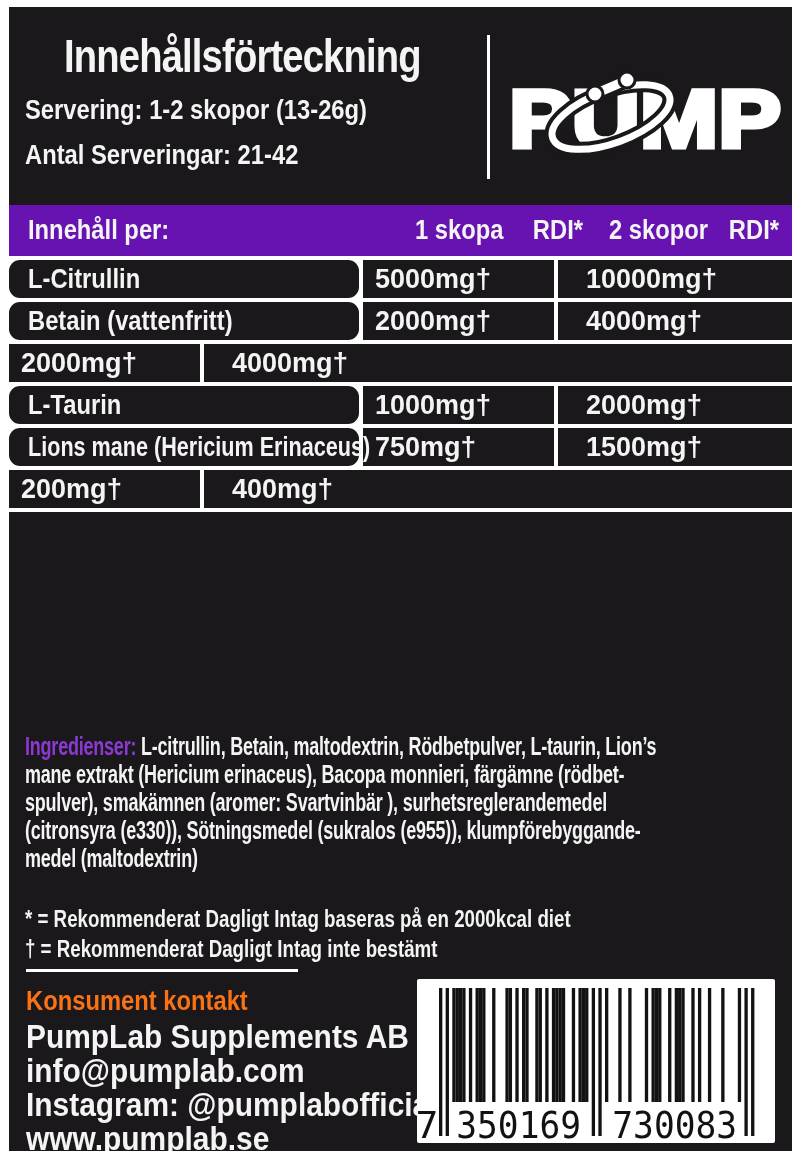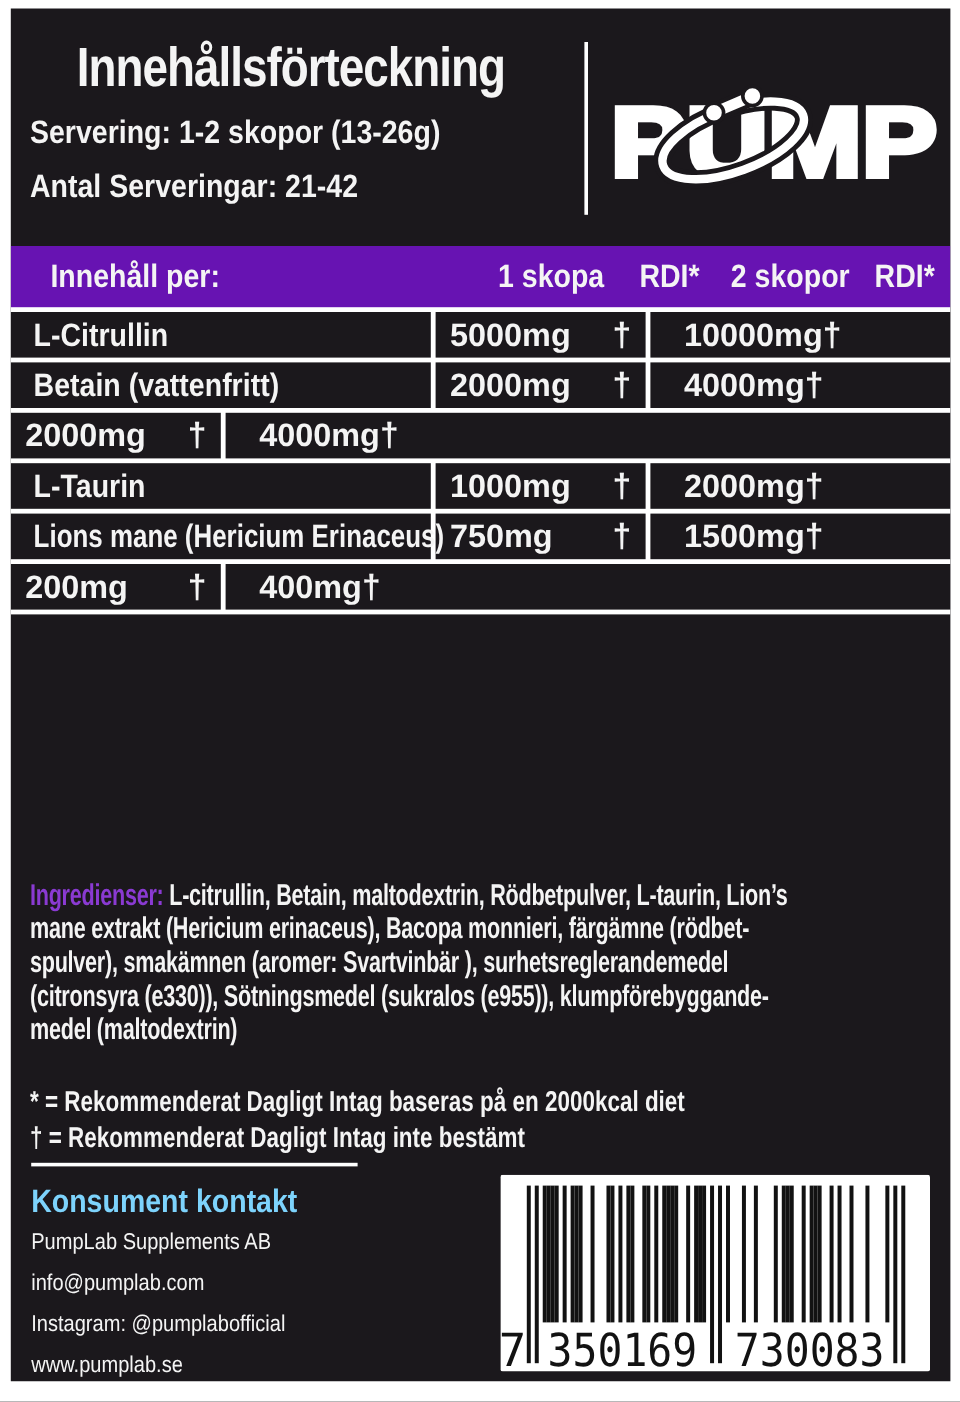--- a/index.html
+++ b/index.html
@@ -26,44 +26,44 @@
   
   .title{position:absolute;left:16px;top:26px;font-size:46px;font-weight:bold;letter-spacing:-1px;line-height:1;margin-left:39px;}
   .serv1{position:absolute;left:16px;top:88px;font-size:27px;font-weight:bold;}
   .serv2{position:absolute;left:16px;top:133px;font-size:27px;font-weight:bold;}
   .vline{position:absolute;left:478px;top:28px;width:3px;height:144px;background:#ffffff;}
   .logo{position:absolute;left:490px;top:58px;width:292px;height:104px;}
 
   
   .tbl{position:absolute;left:0;top:198px;width:783px;background:#ffffff;padding-bottom:4px;}
   .tbl-h{height:51px;background:#6713b2;display:flex;align-items:center;font-size:27px;font-weight:bold;}
-  .tbl-h .hc1{width:394px;padding-left:33px;box-sizing:border-box;}
+  .tbl-h .hc1{width:394px;padding-left:19px;box-sizing:border-box;}
   .tbl-h .hc2{width:195px;display:flex;justify-content:space-between;align-items:center;padding:0 13px;box-sizing:border-box;}
   .tbl-h .hc3{flex:1;display:flex;justify-content:space-between;align-items:center;padding:0 13px;box-sizing:border-box;}
   .row{display:flex;gap:4px;margin-top:4px;height:38px;font-size:27px;font-weight:bold;}
   .cell{background:#1b181c;display:flex;align-items:center;box-sizing:border-box;}
-  .c1{width:350px;padding-left:19px;}
-  .c2{width:175px;justify-content:space-between;padding:0 12px;}
+  .c1{width:350px;padding-left:19px;border-radius:11px;}
+  .c2{width:191px;padding:0 12px;}
   .c3{flex:1;padding:0 28px;}
   .dagger{font-size:28px;}
 
   
   .ingredients{position:absolute;left:16px;top:725px;font-size:25px;font-weight:bold;letter-spacing:-0.3px;}
   .iline{height:28px;line-height:28px;white-space:nowrap;}
   .plabel{color:#8a3ad2;}
 
   
   .footnotes{position:absolute;left:16px;top:897px;font-size:24px;font-weight:bold;}
   .fline{height:30px;line-height:30px;white-space:nowrap;}
 
   .divider{position:absolute;left:17px;top:962px;width:272px;height:3px;background:#ffffff;}
 
   
-  .contact-h{position:absolute;left:17px;top:979px;font-size:27px;font-weight:bold;color:#7dd3fc;}
-  .contact{position:absolute;left:17px;top:1012px;font-size:19px;font-weight:normal;}
+  .contact-h{position:absolute;left:17px;top:979px;font-size:27px;font-weight:bold;color:#f97316;}
+  .contact{position:absolute;left:17px;top:1012px;font-size:34px;font-weight:bold;}
   .cline{height:34px;line-height:34px;white-space:nowrap;}
 
   
   .barcode{position:absolute;left:408px;top:972px;width:358px;height:164px;}
 </style>
 </head>
 <body>
 
 <div class="label">
   <div class="content">

